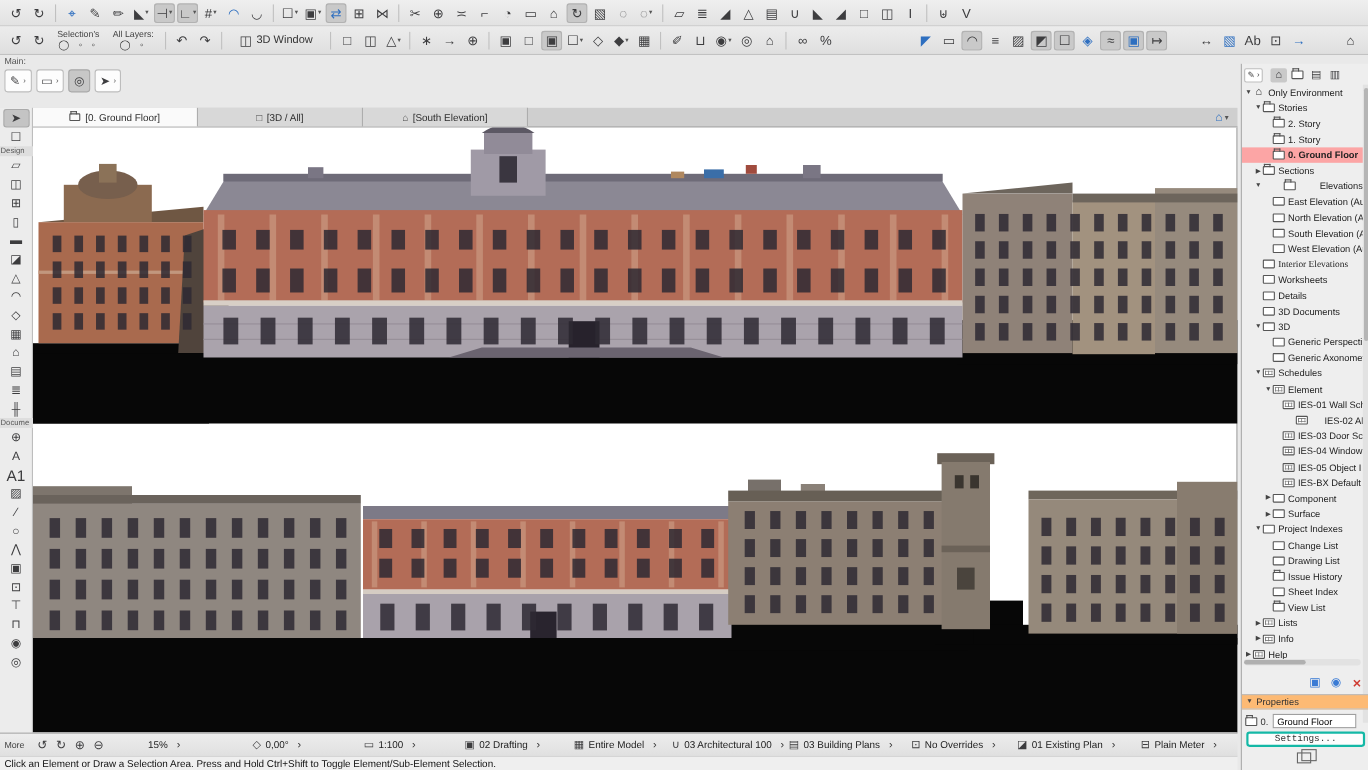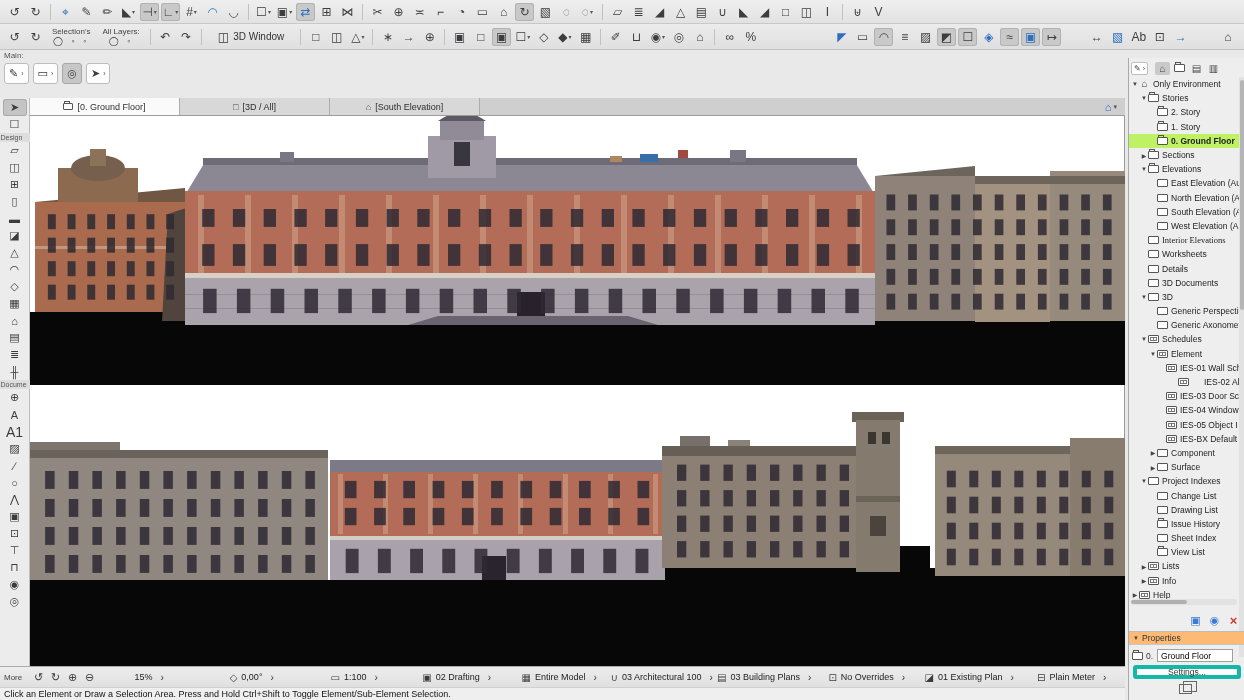--- a/index.html
+++ b/index.html
@@ -56,21 +56,21 @@
   
   #panel{left:1128px;top:58px;width:116px;height:642px;background:#eeeeee;border-left:1px solid #a9a9a9;}
   #navheader{left:0;top:2px;width:116px;height:16px;display:flex;align-items:center;}
   .navchooser{height:13px;border:1px solid #bdbdbd;background:#fff;border-radius:2px;display:flex;
     align-items:center;font-size:8px;color:#444;padding:0 2px;margin:0 6px 0 2px;}
   .navico{width:15px;height:13px;display:flex;align-items:center;justify-content:center;font-size:10px;
     color:#3c3c3e;border-radius:2px;margin:0 1px;}
   .navico.active{background:#c9c9c9;}
   #tree{left:0;top:19px;width:110px;height:580px;overflow:hidden;font-size:8.5px;color:#222;}
   .trow{height:14.2px;display:flex;align-items:center;white-space:nowrap;overflow:hidden;}
-  .trow.sel{background:#bef264;font-weight:bold;}
+  .trow.sel{background:#fca5a5;font-weight:bold;}
   .tarrow{width:8px;flex:none;font-size:6px;color:#444;text-align:center;}
   .ti{width:11px;height:8px;border:1px solid #555;border-radius:1px;position:relative;
     display:inline-block;margin-right:3px;flex:none;background:#fff;}
   .ti.folder::before{content:'';position:absolute;top:-3px;left:0;width:4px;height:2px;
     border:1px solid #555;border-bottom:none;}
   .ti.grid::before{content:'';position:absolute;inset:1px;
     background:linear-gradient(#777 1px,transparent 1px) 0 0/100% 3px,
                linear-gradient(90deg,#777 1px,transparent 1px) 0 0/3px 100%;}
   .ti.home{border:none;background:none;width:11px;height:10px;font-size:10px;line-height:10px;text-align:center;color:#333;}
   #vscroll{left:110px;top:19px;width:6px;height:580px;background:#e2e2e2;}
@@ -78,22 +78,22 @@
   #hscroll{left:2px;top:541px;width:106px;height:6px;background:#e2e2e2;border-radius:3px;}
   #hthumb{left:0;top:1px;width:56px;height:4px;background:#b0b0b0;border-radius:2px;}
   #panelicons{left:0;top:553px;width:113px;height:18px;display:flex;align-items:center;justify-content:flex-end;}
   .pico{width:17px;height:15px;display:flex;align-items:center;justify-content:center;font-size:11px;margin-left:2px;}
   #propheader{left:0;top:573px;width:116px;height:14px;background:#fdba74;border-top:1px solid #bcbcbc;
     border-bottom:1px solid #c6c6c6;display:flex;align-items:center;font-size:8.5px;color:#333;padding-left:3px;}
   #propheader .tarrow{margin-right:2px;}
   #storyrow{left:0;top:590px;width:116px;height:15px;display:flex;align-items:center;padding:0 3px;font-size:8.5px;color:#333;}
   #storyinput{width:76px;height:13px;border:1px solid #9f9f9f;background:#fff;font-size:8.5px;
     padding:0 3px;margin-left:4px;font-family:inherit;}
-  #settingsbtn{left:4px;top:607px;width:108px;height:14px;background:#fdfdfd;border:4px solid #14b8a6;
-    border-radius:3px;font-size:8.5px;color:#333;display:flex;align-items:center;justify-content:center;}
+  #settingsbtn{left:4px;top:607px;width:108px;height:14px;background:#fdfdfd;border:2px solid #14b8a6;
+    border-radius:3px;font-size:8.5px;color:#333;display:flex;align-items:center;justify-content:center;font-family:Liberation Mono, monospace;}
   #popout{left:50px;top:626px;width:13px;height:10px;border:1px solid #666;background:#eee;}
   #popout::before{content:'';position:absolute;left:3px;top:-4px;width:12px;height:9px;border:1px solid #666;}
   
   #statusbar{left:0;top:666px;width:1125px;height:21px;background:linear-gradient(#ededed,#e0e0e0);
     border-top:1px solid #aaa;display:flex;align-items:center;font-size:9px;color:#222;padding:0 2px;}
   #morelabel{font-size:8px;color:#444;width:28px;flex:none;padding-left:2px;}
   .sbi{width:17px;height:16px;display:flex;align-items:center;justify-content:center;font-size:11px;
     color:#3c3c3e;flex:none;}
   .sbitem{display:flex;align-items:center;flex:1;justify-content:center;}
   .sbitem .ic{font-size:10px;color:#3c3c3e;margin-right:4px;}
@@ -716,21 +716,21 @@
       <div class="trow sel" style="padding-left: 20px;">
         <span class="tarrow"></span>
         <span class="ti folder"></span>
         <span>0. Ground Floor</span>
       </div>
       <div class="trow" style="padding-left: 11px;">
         <span class="tarrow">▶</span>
         <span class="ti folder"></span>
         <span>Sections</span>
       </div>
-      <div class="trow" style="padding-left: 11px;">
+      <div class="trow" style="padding-left: 11px; justify-content: space-between;">
         <span class="tarrow">▼</span>
         <span class="ti folder"></span>
         <span>Elevations</span>
       </div>
       <div class="trow" style="padding-left: 20px;">
         <span class="tarrow"></span>
         <span class="ti"></span>
         <span>East Elevation (Au</span>
       </div>
       <div class="trow" style="padding-left: 20px;">

